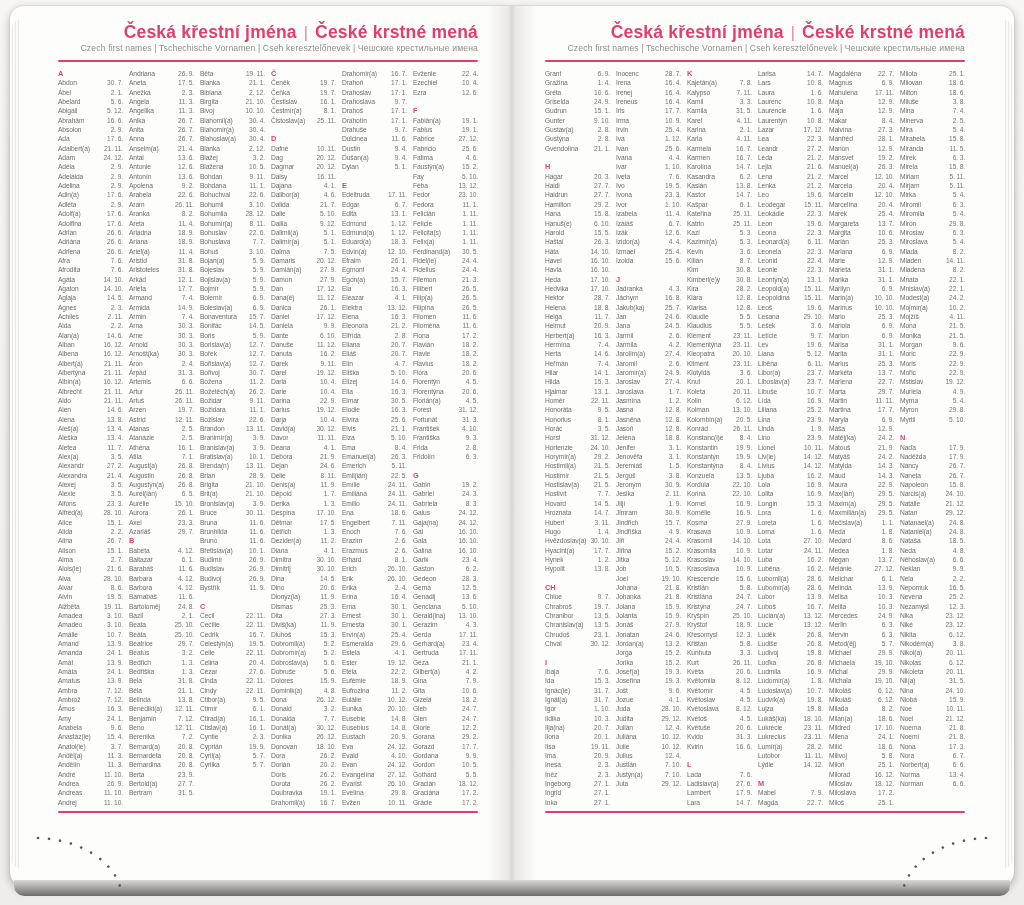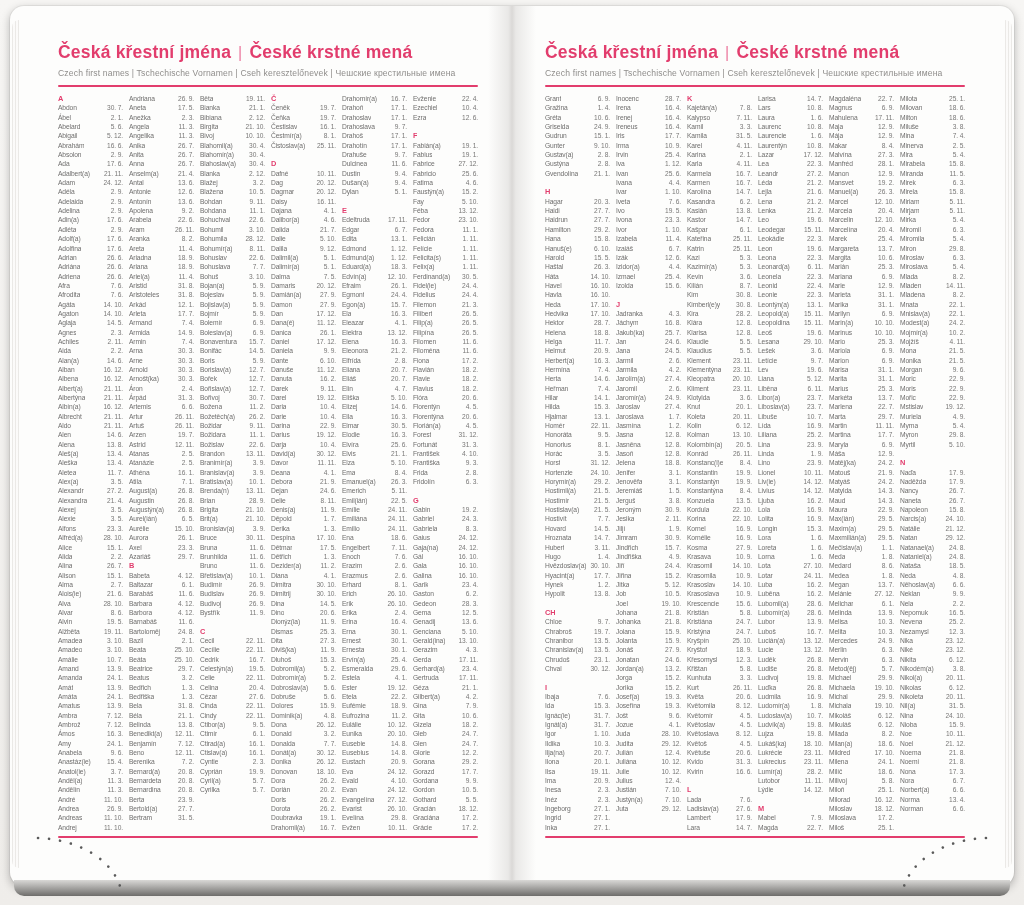--- a/index.html
+++ b/index.html
@@ -25,24 +25,24 @@
   .spine{
     position:absolute;left:478px;top:0;bottom:0;width:48px;
     background:linear-gradient(90deg,rgba(0,0,0,0) 0%,rgba(60,50,45,.10) 42%,rgba(60,50,45,.18) 50%,rgba(60,50,45,.10) 58%,rgba(0,0,0,0) 100%);
   }
   .page{position:absolute;top:0;height:880px;width:502px;}
   .page.left{left:0;}
   .page.right{left:502px;}
   .page-inner{position:absolute;top:0;width:420px;}
   .page.left .page-inner{left:48px;}
   .page.right .page-inner{left:33px;}
-  .page-header{text-align:left;padding-top:36px;}
+  .page-header{text-align:right;padding-top:16px;}
   .title{font-size:17.5px;font-weight:bold;color:#e23d6d;letter-spacing:.2px;}
   .title .sep{font-weight:normal;color:#ec7ba0;padding:0 7px;font-size:16px;}
-  .subtitle{font-size:8.6px;color:#8f8d8b;margin-top:5px;letter-spacing:.15px;}
+  .subtitle{font-size:8.6px;color:#8f8d8b;letter-spacing:.15px;}
   .rule{height:2px;background:#e23d6d;margin-top:7px;border-radius:1px;}
   .rule.bottom{margin-top:0;}
   .cols{display:flex;gap:6px;margin-top:7px;height:742px;overflow:hidden;}
   .col{width:65px;flex:0 0 65px;display:flex;flex-direction:column;}
   .row{display:flex;justify-content:space-between;align-items:baseline;height:9.35px;line-height:9.35px;}
   .row .n{font-size:6.7px;color:#6f6e6d;white-space:nowrap;overflow:hidden;max-width:47px;letter-spacing:-.1px;}
   .row .d{font-size:6.6px;color:#787776;white-space:nowrap;letter-spacing:-.1px;}
   .row.sec .n{color:#e23d6d;font-weight:bold;font-size:7.4px;max-width:none;}
   .arc{position:absolute;bottom:0;left:0;width:1024px;height:905px;pointer-events:none;}
 </style>

